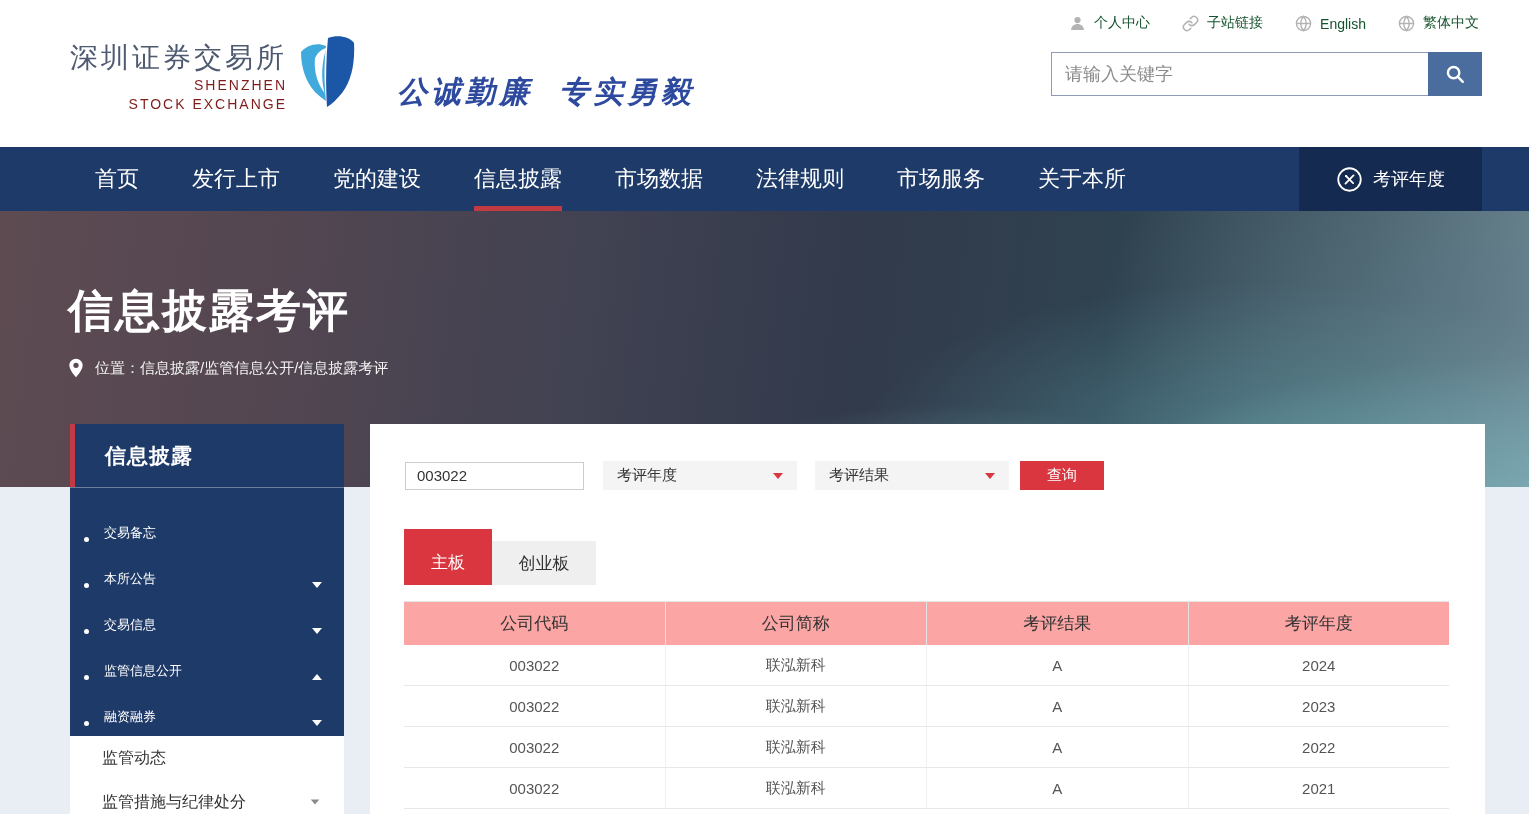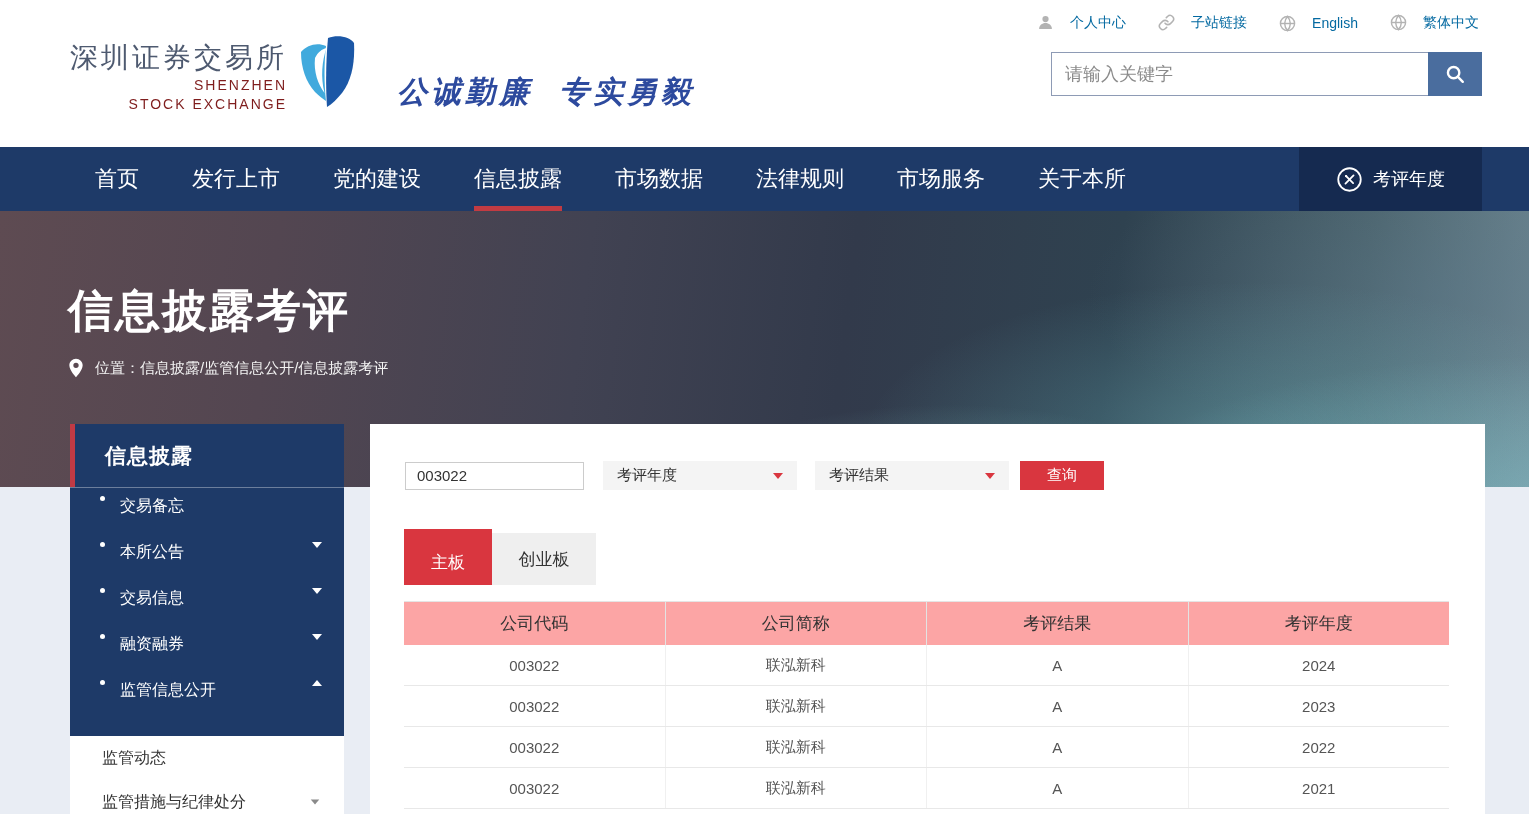--- a/index.html
+++ b/index.html
@@ -4,21 +4,21 @@
 <style>
   * { margin:0; padding:0; box-sizing:border-box; }
   html,body { width:1529px; height:814px; }
   body {
     position:relative; overflow:hidden; background:#fff;
     font-family:"Liberation Sans", sans-serif; color:#333;
   }
   
   .topbar { position:absolute; top:0; left:0; right:0; height:46px;
     display:flex; justify-content:flex-end; align-items:center; gap:32px; padding-right:50px; }
-  .util { display:flex; align-items:flex-start; gap:16px; color:#0369a1; font-size:14px; cursor:pointer; }
+  .util { display:flex; align-items:flex-end; gap:8px; color:#14532d; font-size:14px; cursor:pointer; }
   
   .header { position:absolute; top:46px; left:0; right:0; height:101px; background:#fff; }
   .logo-wrap { position:absolute; left:70px; top:-6px; display:flex; align-items:flex-end; }
   .logo-text { display:flex; flex-direction:column; align-items:flex-end; }
   .logo-cn { font-size:28px; color:#4e5a70; letter-spacing:3px; line-height:1.3; }
   .logo-en { font-size:14px; color:#7f1d1d; letter-spacing:2px; line-height:1.3; text-align:right; }
   .shield { margin-left:10px; margin-top:-14px; }
   .slogan { margin-left:40px; margin-top:4px; font-family:"DejaVu Serif", serif; font-weight:bold;
     font-style:italic; font-size:30px; color:#2d4a9e; letter-spacing:4px; white-space:nowrap; }
   .slogan .gap { display:inline-block; width:26px; }
@@ -51,22 +51,22 @@
   .hero-crumb { position:absolute; left:68px; top:147px; display:flex; align-items:center;
     gap:11px; color:#f2f2f2; font-size:15px; }
   
   .lower { position:absolute; top:487px; left:0; width:100%; height:327px; background:#e9edf4; }
   
   .sidebar { position:absolute; left:70px; top:424px; width:274px; }
   .sb-header { height:63px; background:#1e3a68; border-left:5px solid #c13a44;
     display:flex; align-items:center; padding-left:30px; color:#fff; font-size:21px;
     font-weight:bold; letter-spacing:1px; }
   .sb-list { background:#1e3a68; border-top:1px solid rgba(255,255,255,0.35); padding:8px 0 10px; }
-  .sb-item { height:46px; display:flex; align-items:flex-start; padding:0 22px 0 30px;
-    color:#fff; font-size:16px; cursor:pointer; }
+  .sb-item { height:46px; display:flex; align-items:flex-end; padding:0 22px 0 14px;
+    color:#fff; font-size:13px; cursor:pointer; }
   .bullet { width:5px; height:5px; border-radius:50%; background:#fff; margin-right:15px; flex:none; }
   .caret-down { width:0; height:0; border-left:5px solid transparent; border-right:5px solid transparent;
     border-top:6px solid currentColor; }
   .caret-up { width:0; height:0; border-left:5px solid transparent; border-right:5px solid transparent;
     border-bottom:6px solid currentColor; }
   .sb-item .caret-down, .sb-item .caret-up { margin-left:auto; color:#fff; }
   .sb-sub { background:#fff; }
   .sb-subitem { height:44px; display:flex; align-items:center; padding:0 24px 0 32px;
     color:#333; font-size:16px; cursor:pointer; }
   .sb-subitem .caret-down { margin-left:auto; color:#8a8a8a; transform:scale(0.85); }
@@ -78,21 +78,21 @@
   .select { width:194px; height:29px; background:#f4f4f4; display:flex; align-items:center;
     padding:0 14px; font-size:15px; color:#333; cursor:pointer; }
   .select .caret-down { margin-left:auto; color:#d9363f; }
   .sel-year { margin-left:19px; } .sel-result { margin-left:18px; }
   .query-btn { margin-left:11px; width:84px; height:29px; background:#d9363f; color:#fff;
     font-size:15px; border:none; cursor:pointer; font-family:inherit; }
   
   .tabs { position:absolute; left:34px; top:105px; display:flex; align-items:flex-end; }
   .tab { display:flex; align-items:center; justify-content:center; font-size:17px; cursor:pointer; }
   .tab.active { width:88px; height:56px; background:#d9363f; color:#fff; padding-top:10px; }
-  .tab.inactive { width:104px; height:52px; background:#efefef; color:#333; }
+  .tab.inactive { width:104px; height:44px; background:#efefef; color:#333; }
   
   .table { position:absolute; left:34px; top:177px; width:1045px; }
   .thead { display:flex; height:44px; background:#fca5a5; border-top:1px solid #e5e5e5; }
   .th { flex:1; display:flex; align-items:center; justify-content:center; font-size:17px;
     color:#333; border-right:1px solid #e3e3e3; }
   .th:last-child { border-right:none; }
   .trow { display:flex; height:41px; border-bottom:1px solid #e8e8e8; background:#fff; }
   .td { flex:1; display:flex; align-items:center; justify-content:center; font-size:15px;
     color:#555; border-right:1px solid #f0f0f0; }
   .td:last-child { border-right:none; }
@@ -276,27 +276,27 @@
       <span>本所公告</span>
       <span class="caret-down"></span>
     </div>
     <div class="sb-item">
       <span class="bullet"></span>
       <span>交易信息</span>
       <span class="caret-down"></span>
     </div>
     <div class="sb-item">
       <span class="bullet"></span>
-      <span>融资融券</span>
-      <span class="caret-down"></span>
-    </div>
-    <div class="sb-item">
-      <span class="bullet"></span>
       <span>监管信息公开</span>
       <span class="caret-up"></span>
+    </div>
+    <div class="sb-item">
+      <span class="bullet"></span>
+      <span>融资融券</span>
+      <span class="caret-down"></span>
     </div>
   </div>
   <div class="sb-sub">
     <div class="sb-subitem">
       <span>监管动态</span>
     </div>
     <div class="sb-subitem">
       <span>监管措施与纪律处分</span>
       <span class="caret-down"></span>
     </div>

